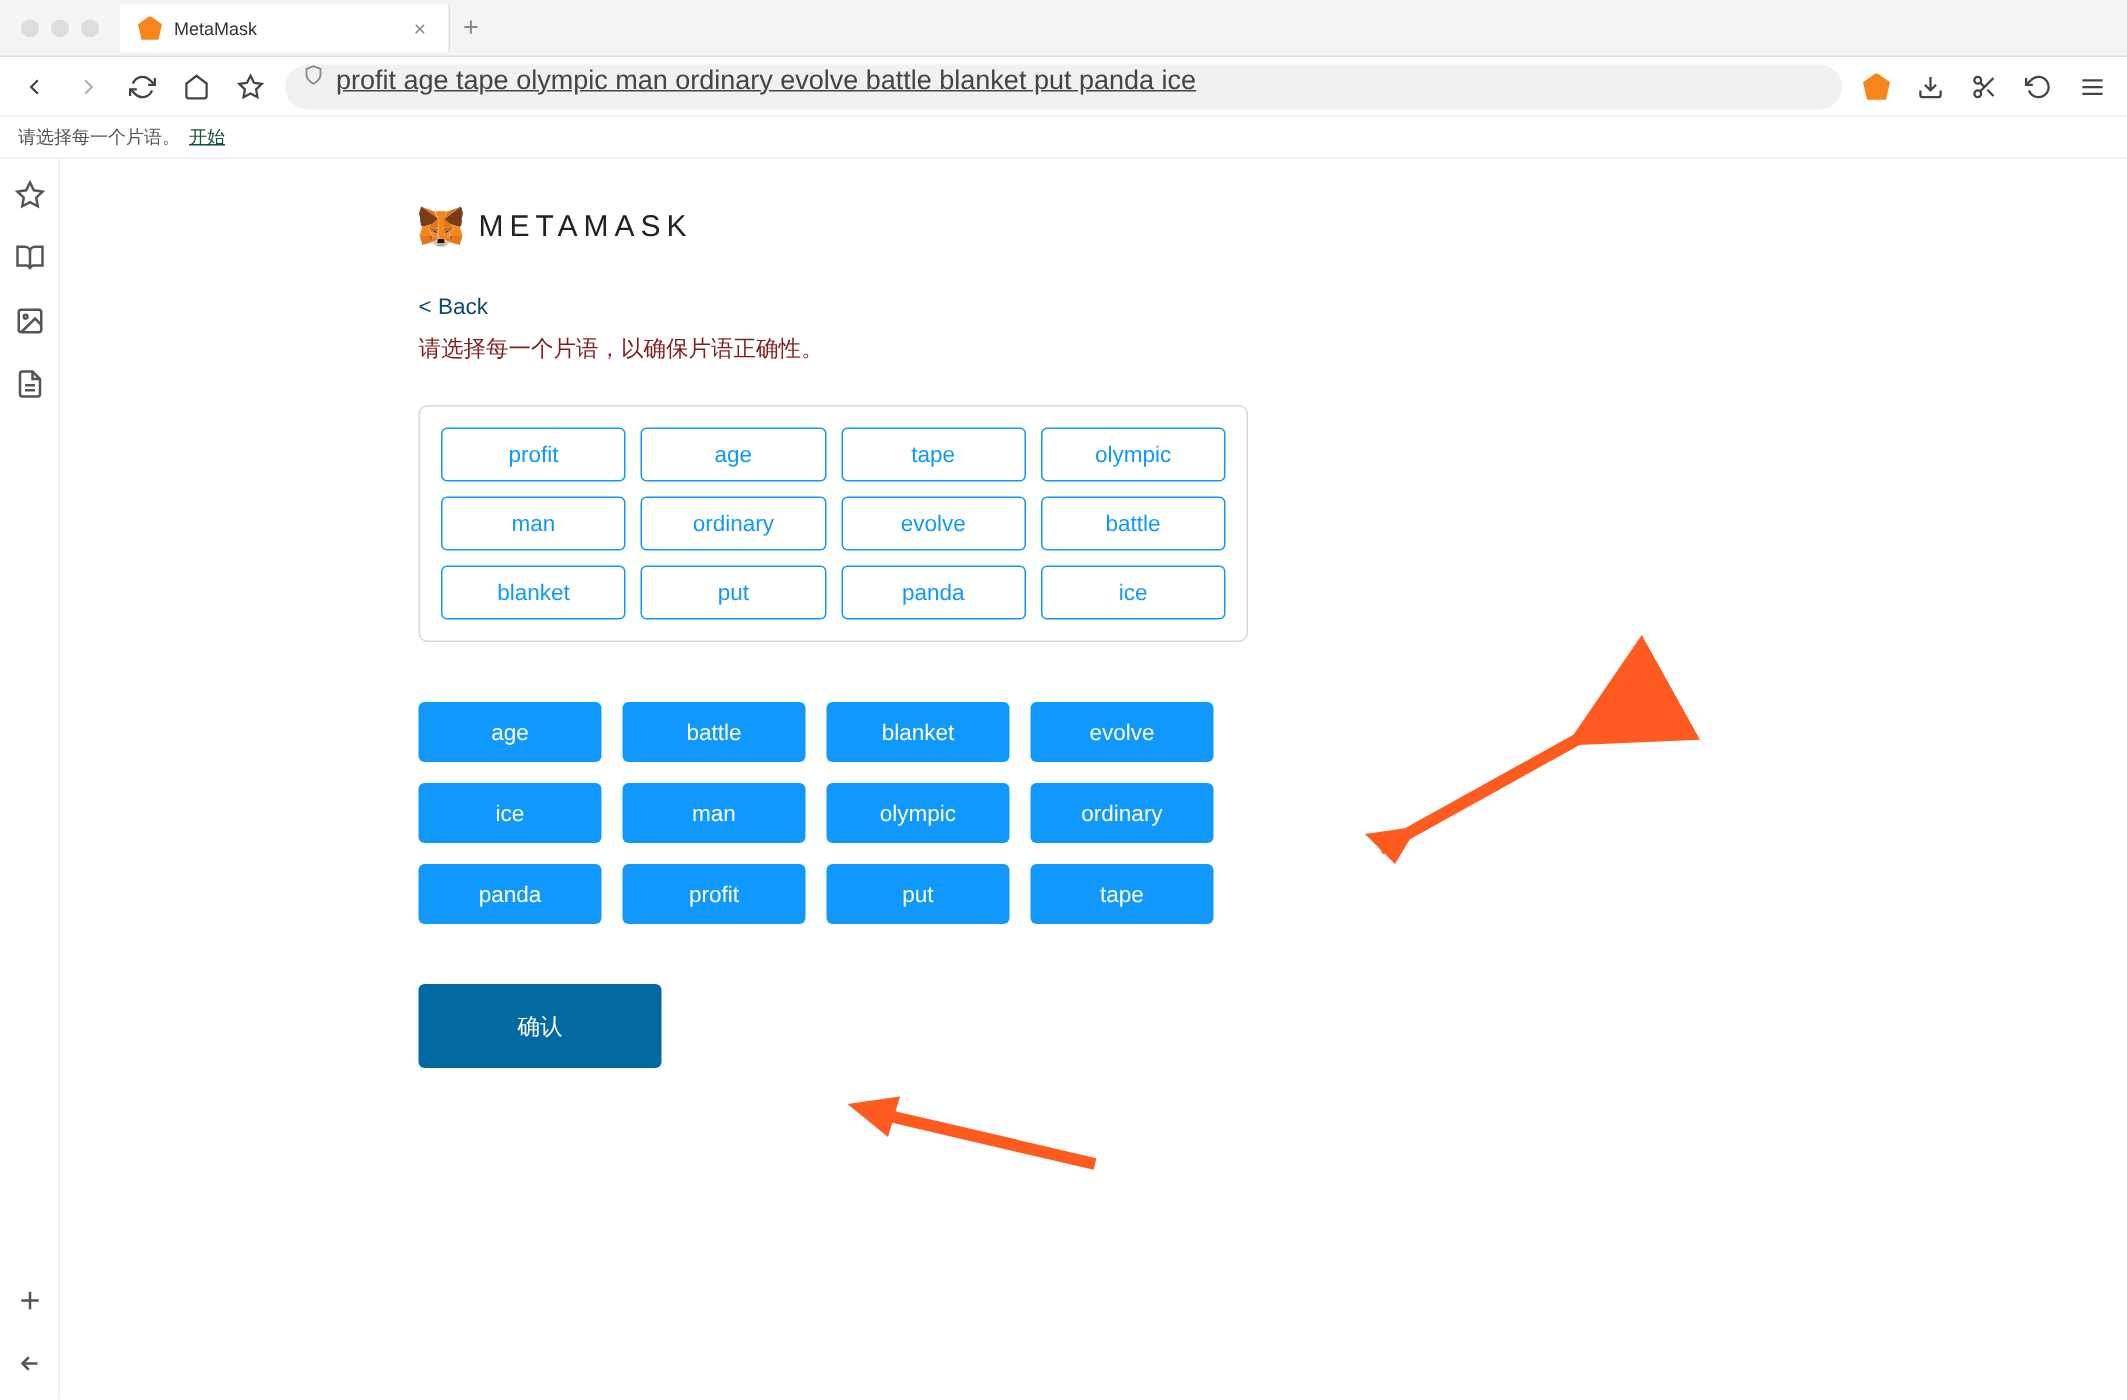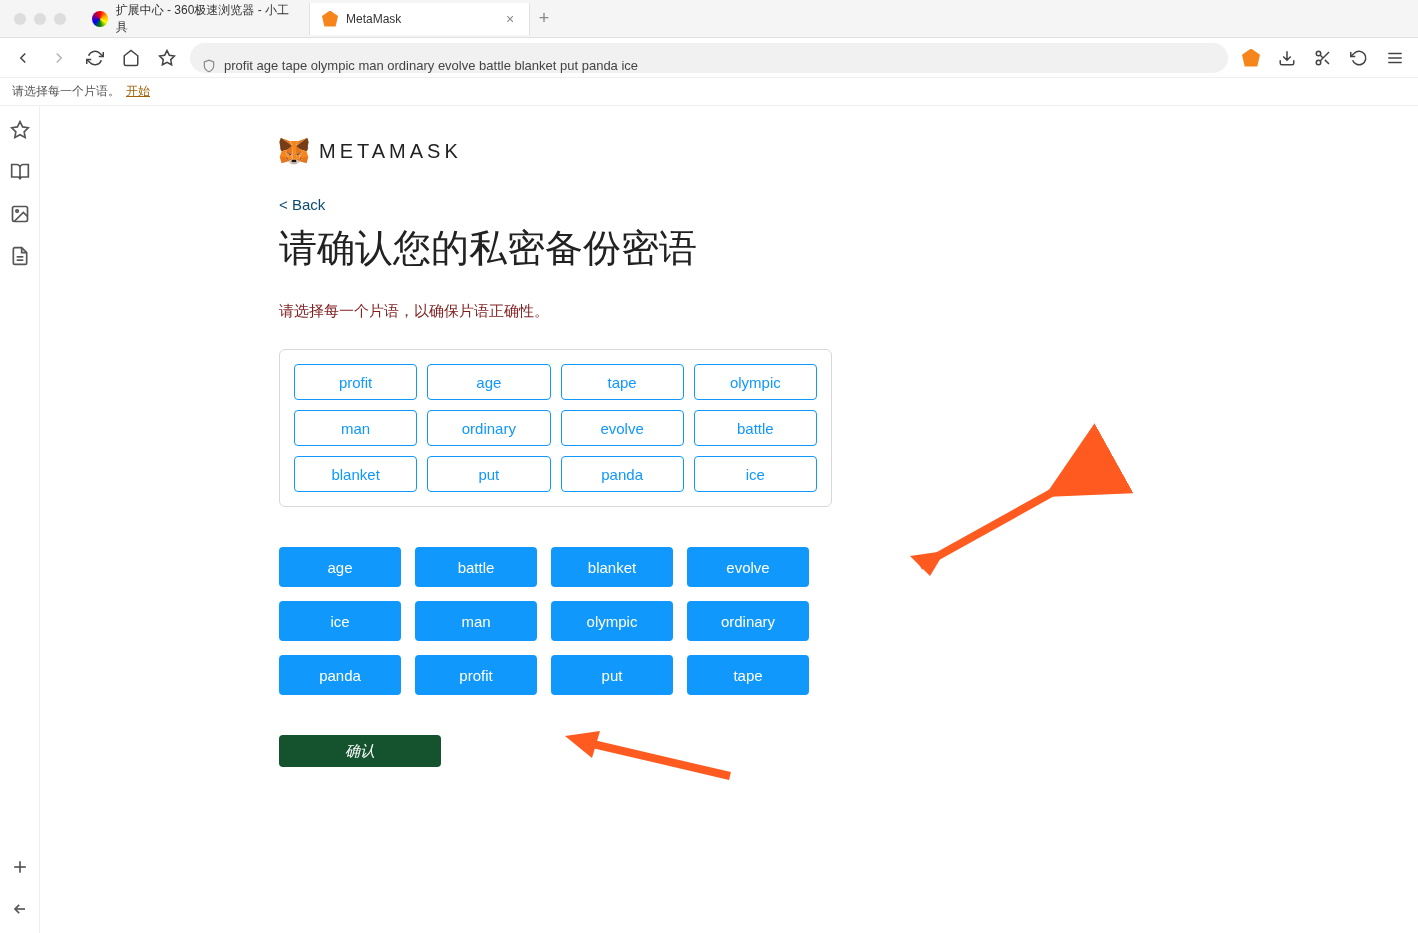--- a/index.html
+++ b/index.html
@@ -17,28 +17,28 @@
     .tab.active { background: #fff; }
     .tab-favicon-360 { width: 16px; height: 16px; border-radius: 50%; background: conic-gradient(red, orange, yellow, green, blue, purple, red); }
     .tab-favicon-mm { width: 16px; height: 16px; background: #f6851b; clip-path: polygon(50% 0, 100% 35%, 85% 100%, 15% 100%, 0 35%); }
     .tab-close { width: 14px; height: 14px; display: flex; align-items: center; justify-content: center; color: #888; font-size: 14px; margin-left: 4px; }
     .tab-new { width: 28px; display: flex; align-items: center; justify-content: center; color: #888; font-size: 18px; }
     
     
     .toolbar { height: 40px; background: #fff; display: flex; align-items: center; padding: 0 10px; gap: 10px; border-bottom: 1px solid #eee; }
     .tool-btn { width: 26px; height: 26px; display: flex; align-items: center; justify-content: center; color: #444; cursor: pointer; }
     .tool-btn svg { width: 18px; height: 18px; }
-    .address-bar { flex: 1; height: 30px; background: #f1f1f1; border-radius: 15px; display: flex; align-items: flex-end; padding: 0 12px; gap: 8px; font-size: 13px; color: #444; }
+    .address-bar { flex: 1; height: 30px; background: #f1f1f1; border-radius: 15px; display: flex; align-items: flex-start; padding: 0 12px; gap: 8px; font-size: 18px; color: #444; text-decoration: underline; }
     .shield-icon { color: #888; }
     .toolbar-right { display: flex; gap: 10px; align-items: center; }
     .mm-ext-icon { width: 18px; height: 18px; background: #f6851b; clip-path: polygon(50% 0, 100% 35%, 85% 100%, 15% 100%, 0 35%); }
     
     
     .bookmarks-bar { height: 28px; display: flex; align-items: center; padding: 0 12px; font-size: 12px; color: #555; border-bottom: 1px solid #eee; gap: 6px; }
-    .bookmark-link { color: #a16207; text-decoration: underline; cursor: pointer; }
+    .bookmark-link { color: #14532d; text-decoration: underline; cursor: pointer; }
     
     
     .main-area { flex: 1; display: flex; position: relative; }
     
     
     .left-sidebar { width: 40px; background: #fff; border-right: 1px solid #eee; display: flex; flex-direction: column; align-items: center; padding-top: 14px; gap: 22px; }
     .sidebar-icon { width: 20px; height: 20px; color: #555; cursor: pointer; }
     .sidebar-bottom { margin-top: auto; margin-bottom: 14px; display: flex; flex-direction: column; gap: 22px; align-items: center; }
     
     
@@ -53,42 +53,38 @@
     .page-title { font-size: 38px; font-weight: 400; color: #222; margin-bottom: 28px; }
     .page-subtitle { font-size: 15px; color: #7f1d1d; margin-bottom: 28px; }
     
     .selected-box { border: 1px solid #d8d8d8; border-radius: 6px; padding: 14px; width: 553px; margin-bottom: 40px; }
     .word-grid { display: grid; grid-template-columns: repeat(4, 1fr); gap: 10px; }
     .word-chip-outline { height: 36px; border: 1px solid #1098fc; border-radius: 4px; display: flex; align-items: center; justify-content: center; font-size: 15px; color: #1098fc; background: #fff; cursor: pointer; }
     
     .available-grid { display: grid; grid-template-columns: repeat(4, 1fr); gap: 14px; width: 530px; margin-bottom: 40px; }
     .word-chip-filled { height: 40px; background: #1098fc; border-radius: 4px; display: flex; align-items: center; justify-content: center; font-size: 15px; color: #fff; cursor: pointer; }
     
-    .confirm-btn { width: 162px; height: 32px; background: #14532d; color: #fff; border: none; border-radius: 4px; font-size: 15px; cursor: pointer; font-style: italic; }
+    .confirm-btn { width: 162px; height: 56px; background: #0369a1; color: #fff; border: none; border-radius: 4px; font-size: 15px; cursor: pointer; }
     
     
     .arrow { position: absolute; pointer-events: none; }
     .arrow svg { overflow: visible; }
   </style>
 </head>
 <body>
 
 <div class="window">
 
   <div class="title-bar">
     <div class="traffic-lights">
       <div class="traffic-light"></div>
       <div class="traffic-light"></div>
       <div class="traffic-light"></div>
     </div>
     <div class="tabs">
-      <div class="tab" style="width:230px;">
-        <span class="tab-favicon-360"></span>
-        <span>扩展中心 - 360极速浏览器 - 小工具</span>
-      </div>
       <div class="tab active" style="width:220px;">
         <span class="tab-favicon-mm"></span>
         <span style="flex:1">MetaMask</span>
         <span class="tab-close">×</span>
       </div>
       <div class="tab-new">+</div>
     </div>
   </div>
 
   <div class="toolbar">
@@ -208,21 +204,20 @@
             <path fill="#F6851B" d="M20.3 21.8l-.8 4.5.6.4 3.8-3 .1-3zM10.8 20.7l.1 3 3.8 3 .6-.4-.8-4.5z"></path>
             <path fill="#C0AD9E" d="M20.4 30.8v-1.2l-.3-.3h-5.2l-.3.3v1.2l-4-2 1.4 1.2 2.8 2h5.4l2.8-2 1.4-1.2z"></path>
             <path fill="#161616" d="M20.1 26.7l-.6-.4h-4l-.6.4-.4 2.9.3-.3h5.2l.3.3z"></path>
             <path fill="#763D16" d="M33.5 11.3l1.1-5.4L33 1l-12.9 9.6 5 4.2 7 2 1.6-1.8-.7-.5 1.1-1-.8-.6 1.1-.9zM.4 6l1.1 5.4-.7.5 1.1.9-.8.6 1.1 1-.7.5 1.6 1.8 7-2 5-4.2L2.1 1z"></path>
             <path fill="#F6851B" d="M32.1 16.8l-7-2 2.1 3.1-3.1 6.1 4.1-.1h6.1zM10 14.8l-7 2-2.3 7.1h6.1l4.1.1-3.2-6.1zM19.7 18l.4-7.8 2.1-5.5h-9.1l2.1 5.5.4 7.8.2 2.4v5.9h4l.1-5.9z"></path>
           </svg>
           <span class="logo-text">METAMASK</span>
         </div>
         
         <div class="back-link">&lt; Back</div>
-        <h1 class="page-title">请确认您的私密备份密语</h1>
         <p class="page-subtitle">请选择每一个片语，以确保片语正确性。</p>
         
         <div class="selected-box">
           <div class="word-grid" id="selected-grid">
               <div class="word-chip-outline">profit</div>
               <div class="word-chip-outline">age</div>
               <div class="word-chip-outline">tape</div>
               <div class="word-chip-outline">olympic</div>
               <div class="word-chip-outline">man</div>
               <div class="word-chip-outline">ordinary</div>

